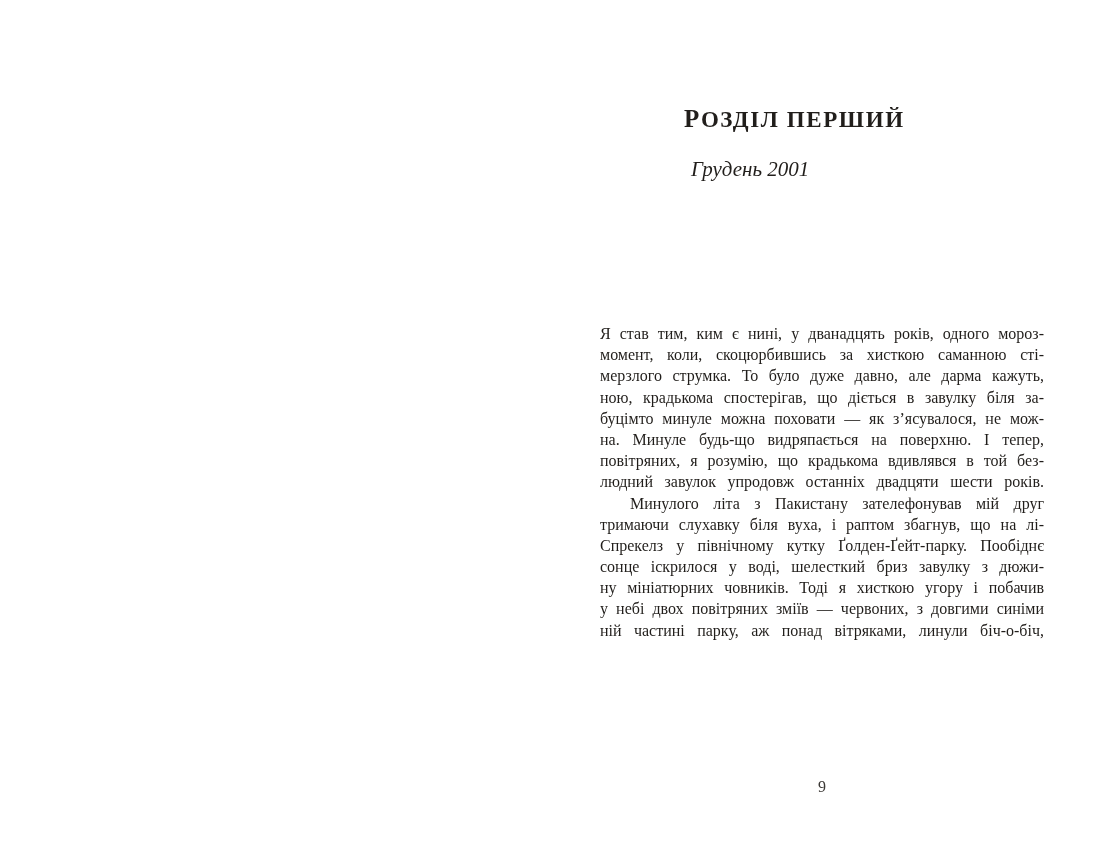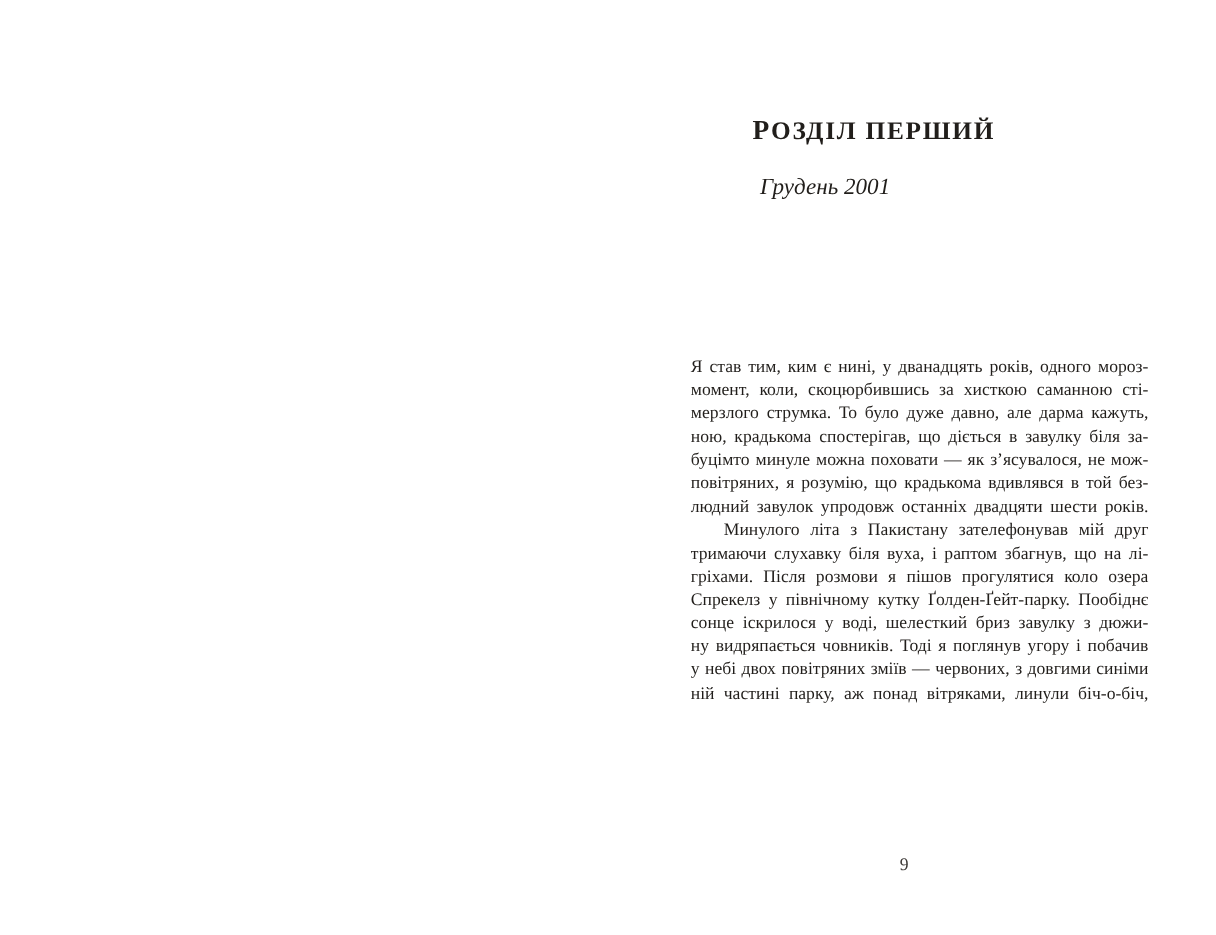--- a/index.html
+++ b/index.html
@@ -56,21 +56,20 @@
     line-height: 21.2px;
     color: var(--ink);
   }
   .para { margin: 0; padding: 0; }
   .line {
     text-align: justify;
     text-align-last: justify;
     -moz-text-align-last: justify;
     height: 21.2px;
     overflow: visible;
-    margin-left: 28px;
   }
   .line.indent {
     text-indent: 30px;
   }
   .page-number {
     position: absolute;
     left: 600px;
     top: 778px;
     width: 444px;
     text-align: center;
@@ -84,28 +83,28 @@
 <div class="book-page">
   <h1 class="chapter-title">РОЗДІЛ ПЕРШИЙ</h1>
   <p class="chapter-subtitle">Грудень 2001</p>
   <div class="body-text">
       <div class="para">
         <div class="line">Я став тим, ким є нині, у дванадцять років, одного мороз-</div>
         <div class="line">момент, коли, скоцюрбившись за хисткою саманною сті-</div>
         <div class="line">мерзлого струмка. То було дуже давно, але дарма кажуть,</div>
         <div class="line">ною, крадькома спостерігав, що діється в завулку біля за-</div>
         <div class="line">буцімто минуле можна поховати — як з’ясувалося, не мож-</div>
+        <div class="line">на. Минуле будь-що видряпається на поверхню. І тепер,</div>
         <div class="line">повітряних, я розумію, що крадькома вдивлявся в той без-</div>
         <div class="line">людний завулок упродовж останніх двадцяти шести років.</div>
       </div>
       <div class="para">
         <div class="line indent">Минулого літа з Пакистану зателефонував мій друг</div>
         <div class="line">тримаючи слухавку біля вуха, і раптом збагнув, що на лі-</div>
-        <div class="line">гріхами. Після розмови я пішов прогулятися коло озера</div>
         <div class="line">Спрекелз у північному кутку Ґолден-Ґейт-парку. Пообіднє</div>
         <div class="line">сонце іскрилося у воді, шелесткий бриз завулку з дюжи-</div>
-        <div class="line">ну видряпається човників. Тоді я поглянув угору і побачив</div>
+        <div class="line">ну мініатюрних човників. Тоді я хисткою угору і побачив</div>
         <div class="line">у небі двох повітряних зміїв — червоних, з довгими синіми</div>
         <div class="line">ній частині парку, аж понад вітряками, линули біч-о-біч,</div>
       </div>
     </div>
   <div class="page-number">9</div>
 </div>
 
 </body></html>

